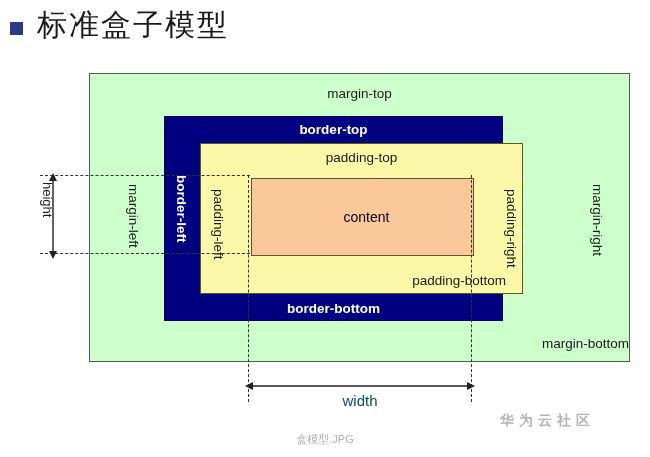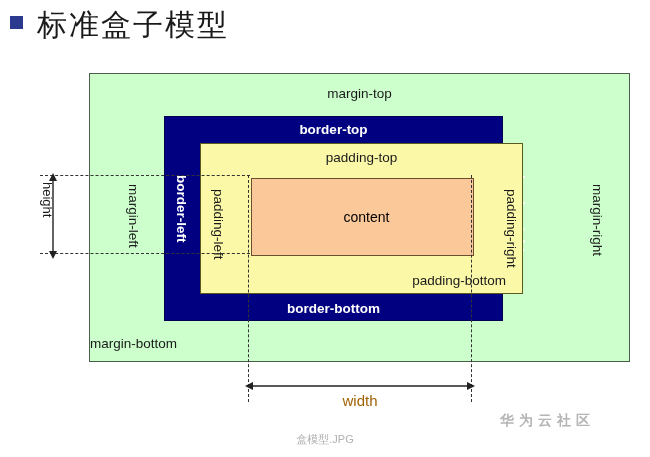--- a/index.html
+++ b/index.html
@@ -14,21 +14,21 @@
     overflow: hidden;
     position: relative;
   }
 
   
   .title-row {
     position: absolute;
     left: 10px;
     top: 8px;
     display: flex;
-    align-items: flex-start;
+    align-items: center;
     gap: 14px;
   }
   .title-bullet {
     width: 13px;
     height: 13px;
     background: #2b3a8f;
     display: block;
     margin-top: 8px;
   }
   .title-text {
@@ -99,21 +99,21 @@
     color: #ffffff;
     font-weight: bold;
   }
   .lbl-vert {
     writing-mode: vertical-rl;
     text-orientation: mixed;
   }
 
   
   .margin-top-lbl   { left: 0; right: 0; top: 12px; text-align: center; }
-  .margin-bottom-lbl{ left: 0; right: 0; bottom: 10px; text-align: left; }
+  .margin-bottom-lbl{ left: 0; right: 0; bottom: 10px; text-align: right; }
   .border-top-lbl   { left: 0; right: 0; top: 5px; text-align: center; }
   .border-bottom-lbl{ left: 0; right: 0; bottom: 4px; text-align: center; }
   .padding-top-lbl  { left: 0; right: 0; top: 6px; text-align: center; }
   .padding-bottom-lbl{ left: 0; right: 16px; bottom: 5px; text-align: right; }
 
   
   .margin-left-lbl  { left: 36px; top: 110px; }
   .margin-right-lbl { left: 500px; top: 110px; }
   .border-left-lbl  { left: 9px;  top: 58px; }
   .border-right-lbl { left: 348px;top: 58px; }
@@ -160,21 +160,21 @@
     width: 232px;
     height: 14px;
   }
   .width-label {
     position: absolute;
     left: 244px;
     top: 392px;
     width: 232px;
     text-align: center;
     font-size: 15px;
-    color: #a16207;
+    color: #0c4a6e;
   }
 
   
   .caption {
     position: absolute;
     left: 0;
     right: 0;
     top: 432px;
     text-align: center;
     font-size: 11px;

